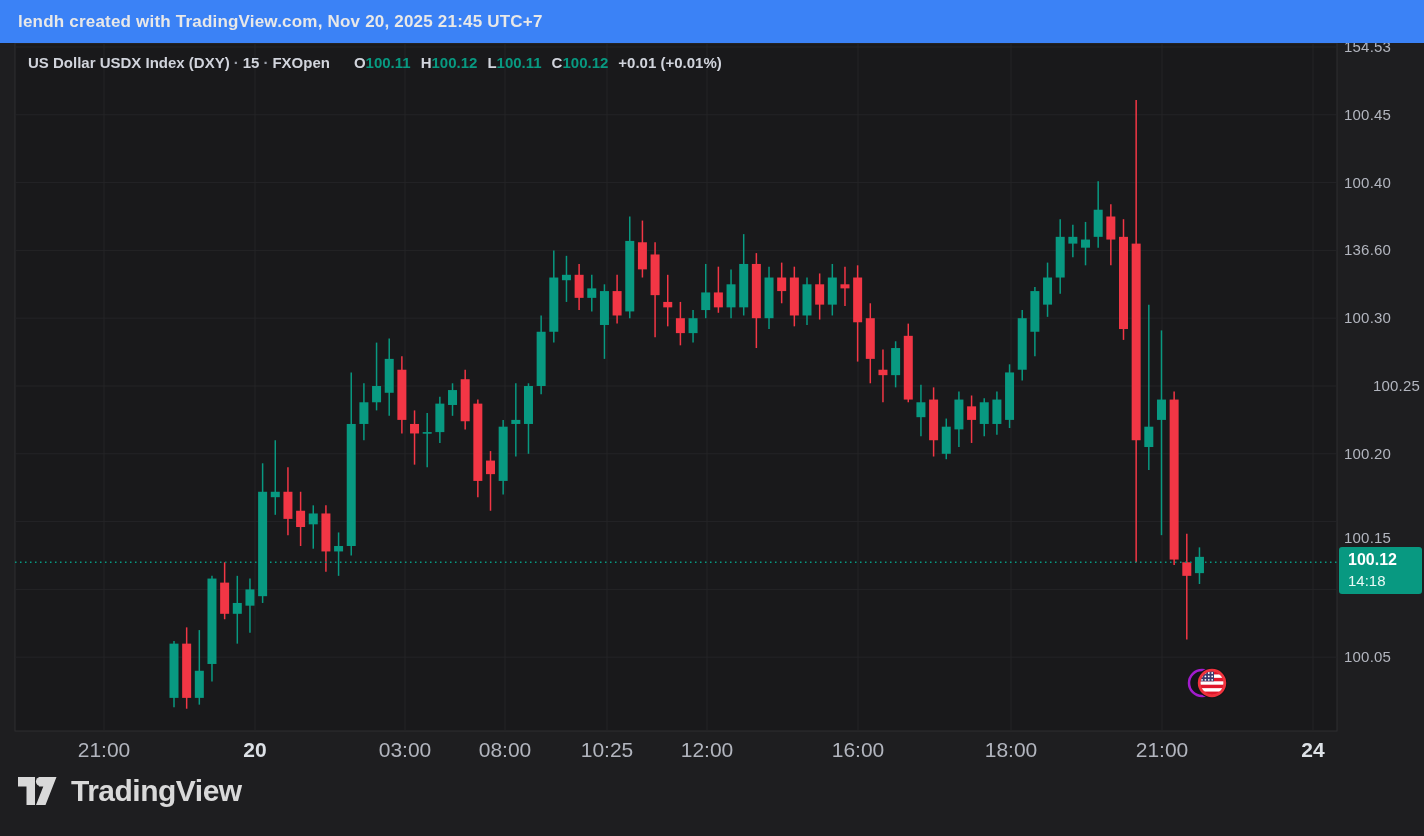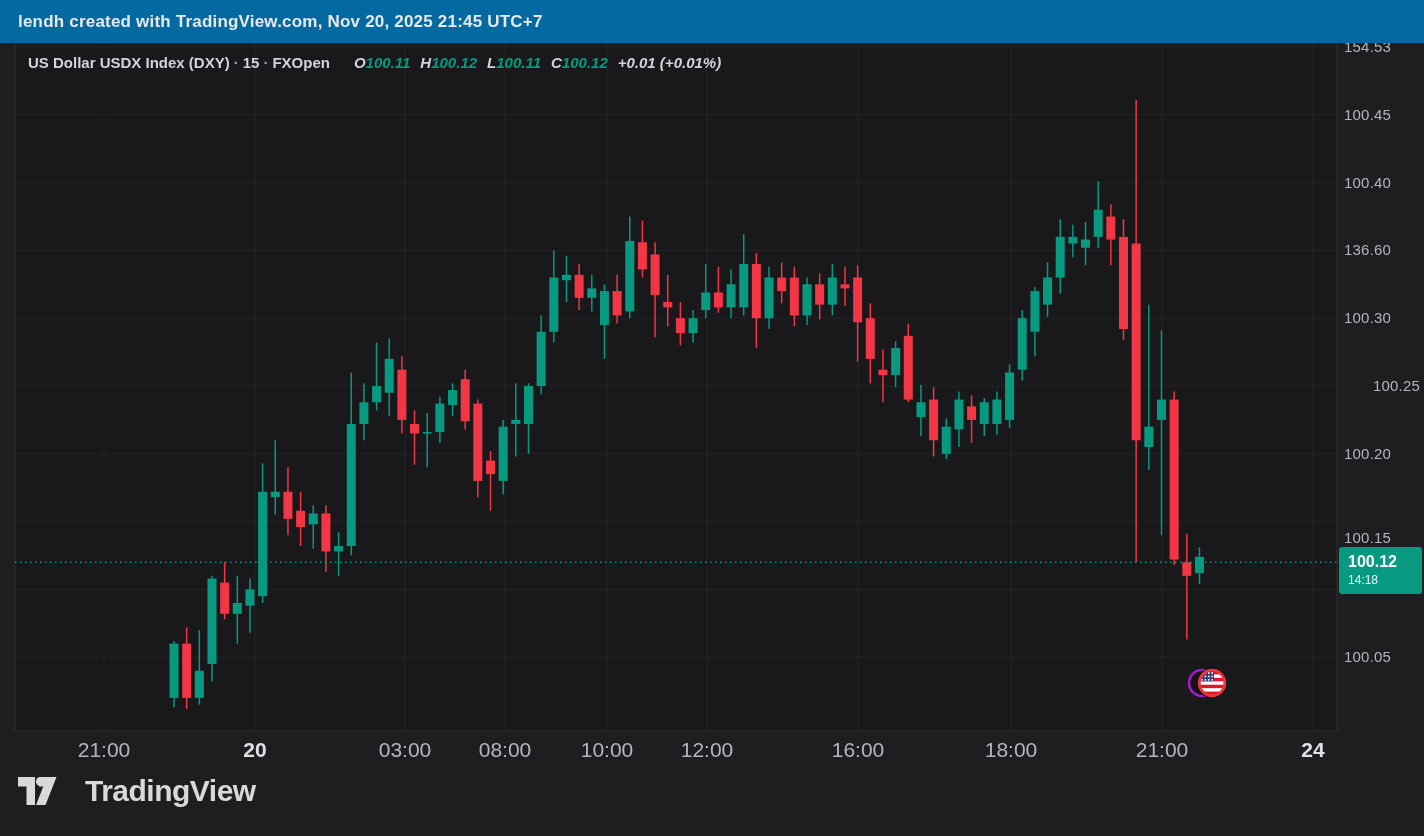--- a/index.html
+++ b/index.html
@@ -5,52 +5,52 @@
   html,body{margin:0;padding:0;}
   body{
     width:1424px;height:836px;position:relative;overflow:hidden;
     background:#1e1e20;color:#b2b5be;
     font-family:"Liberation Sans", sans-serif;
     -webkit-font-smoothing:antialiased;
   }
   .topbar{
     position:absolute;left:0;top:0;width:1424px;height:43px;
     display:flex;align-items:center;padding-left:18px;box-sizing:border-box;
-    background:#0369a1;z-index:5;
+    background:#3b82f6;z-index:5;
   }
   .topbar .title{font-size:17px;font-weight:bold;color:#e8e8e8;letter-spacing:.2px;}
   #chart-svg{position:absolute;left:0;top:0;z-index:1;}
   .legend{
     position:absolute;left:28px;top:54px;z-index:6;
     font-size:15px;font-weight:600;color:#d1d4dc;white-space:nowrap;
   }
   .legend .val{color:#089981;}
   .legend .sep{color:#9aa0aa;padding:0 4px;}
-  .legend .ohlc{margin-left:14px;font-style:italic;}
+  .legend .ohlc{margin-left:14px;}
   .legend .ohlc span.lbl{margin-left:10px;color:#d1d4dc;}
   .ytick{
     position:absolute;left:1344px;width:76px;z-index:4;
     font-size:15px;color:#b2b5be;letter-spacing:.2px;
   }
   .xtick{
     position:absolute;top:738px;width:80px;margin-left:-40px;text-align:center;z-index:4;
     font-size:21px;color:#b2b5be;
   }
   .xtick.bold{font-weight:bold;color:#dde1e6;}
   .price-tag{
     position:absolute;left:1339px;top:547px;width:83px;height:47px;z-index:7;
     background:#089981;border-radius:3px;color:#fff;
     display:flex;flex-direction:column;justify-content:center;
     padding-left:9px;box-sizing:border-box;line-height:1.3;
   }
   .price-tag .p{font-size:16px;font-weight:bold;}
-  .price-tag .t{font-size:12px;color:#eafaf6;}
+  .price-tag .t{font-size:15px;color:#eafaf6;}
   .tv-logo{
     position:absolute;left:18px;top:770px;height:42px;z-index:6;
-    display:flex;align-items:center;gap:27px;cursor:pointer;
+    display:flex;align-items:center;gap:13px;cursor:pointer;
   }
   .tv-logo .brand{
     font-size:30px;font-weight:bold;color:#d9d9d9;letter-spacing:-0.5px;
   }
 </style>
 </head>
 <body>
 
 <svg id="chart-svg" width="1424" height="836" viewBox="0 0 1424 836">
     <rect x="0" y="0" width="1424" height="836" fill="#1e1e20"></rect>
@@ -293,21 +293,21 @@
     <div class="ytick" style="top: 444.8px;">100.20</div>
     <div class="ytick" style="top: 529px;">100.15</div>
     <div class="ytick" style="top: 648.2px;">100.05</div>
   </div>
 
 <div id="xticks">
     <div class="xtick" style="left: 104px;">21:00</div>
     <div class="xtick bold" style="left: 255px;">20</div>
     <div class="xtick" style="left: 405px;">03:00</div>
     <div class="xtick" style="left: 505px;">08:00</div>
-    <div class="xtick" style="left: 607px;">10:00</div>
+    <div class="xtick" style="left: 607px;">10:25</div>
     <div class="xtick" style="left: 707px;">12:00</div>
     <div class="xtick" style="left: 858px;">16:00</div>
     <div class="xtick" style="left: 1011px;">18:00</div>
     <div class="xtick" style="left: 1162px;">21:00</div>
     <div class="xtick bold" style="left: 1313px;">24</div>
   </div>
 
 <div class="tv-logo">
   <svg width="40" height="30" viewBox="0 0 40 30">
     <path d="M0 1 H17 V29 H8.5 V10.5 H0 Z" fill="#d9d9d9"></path>

